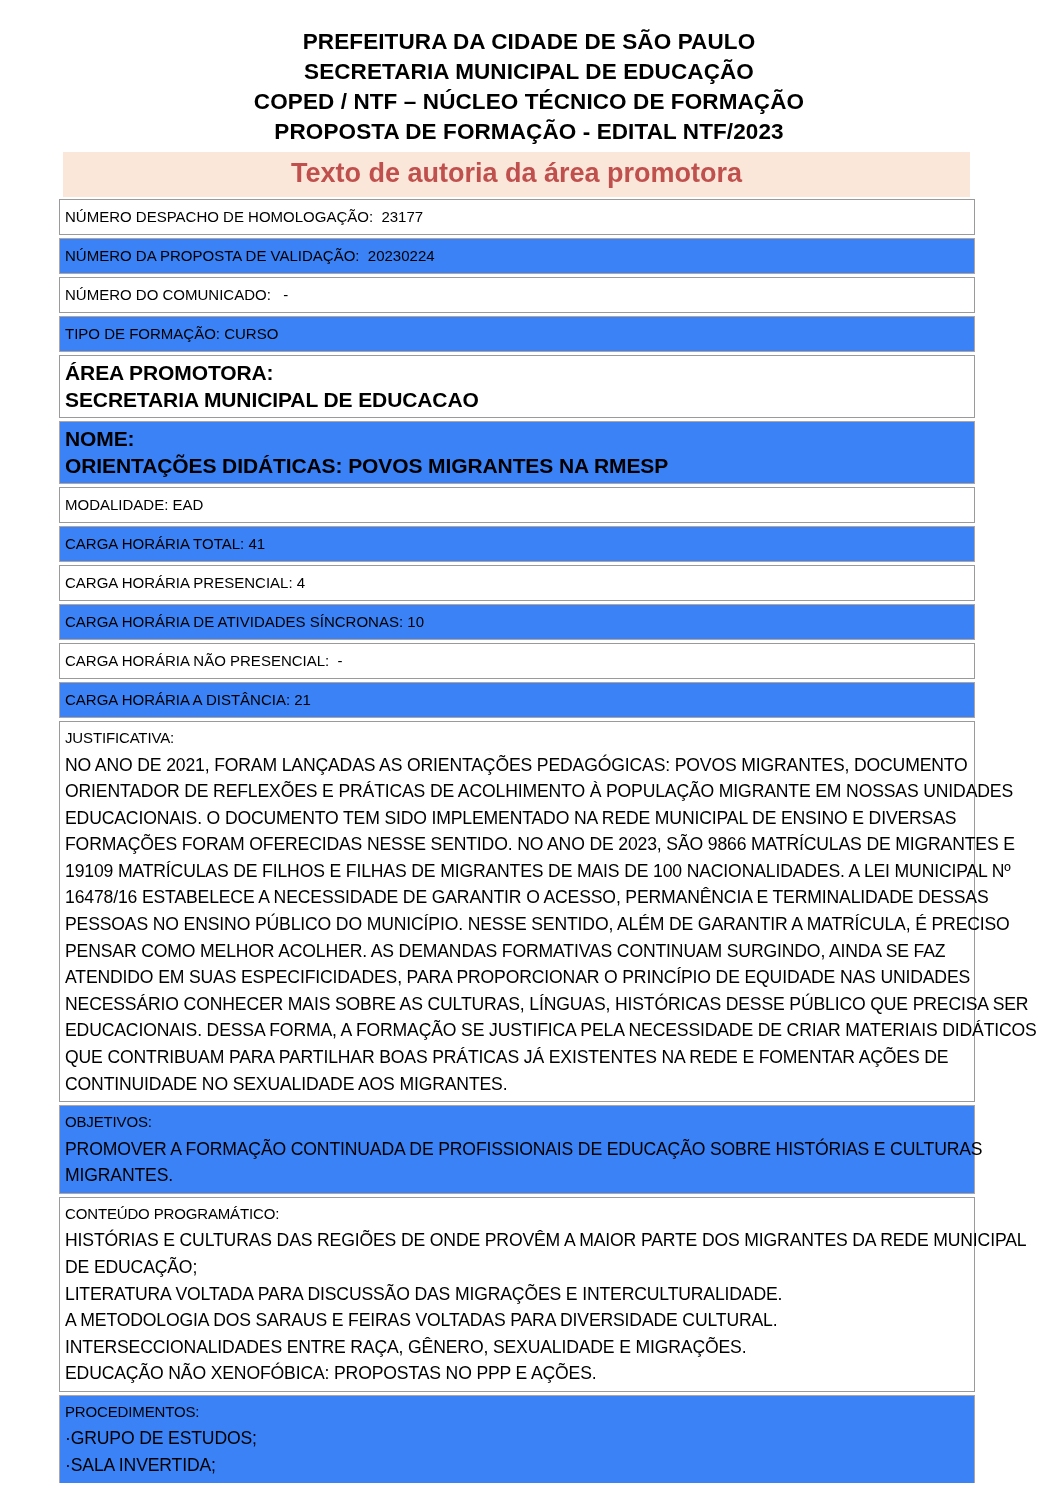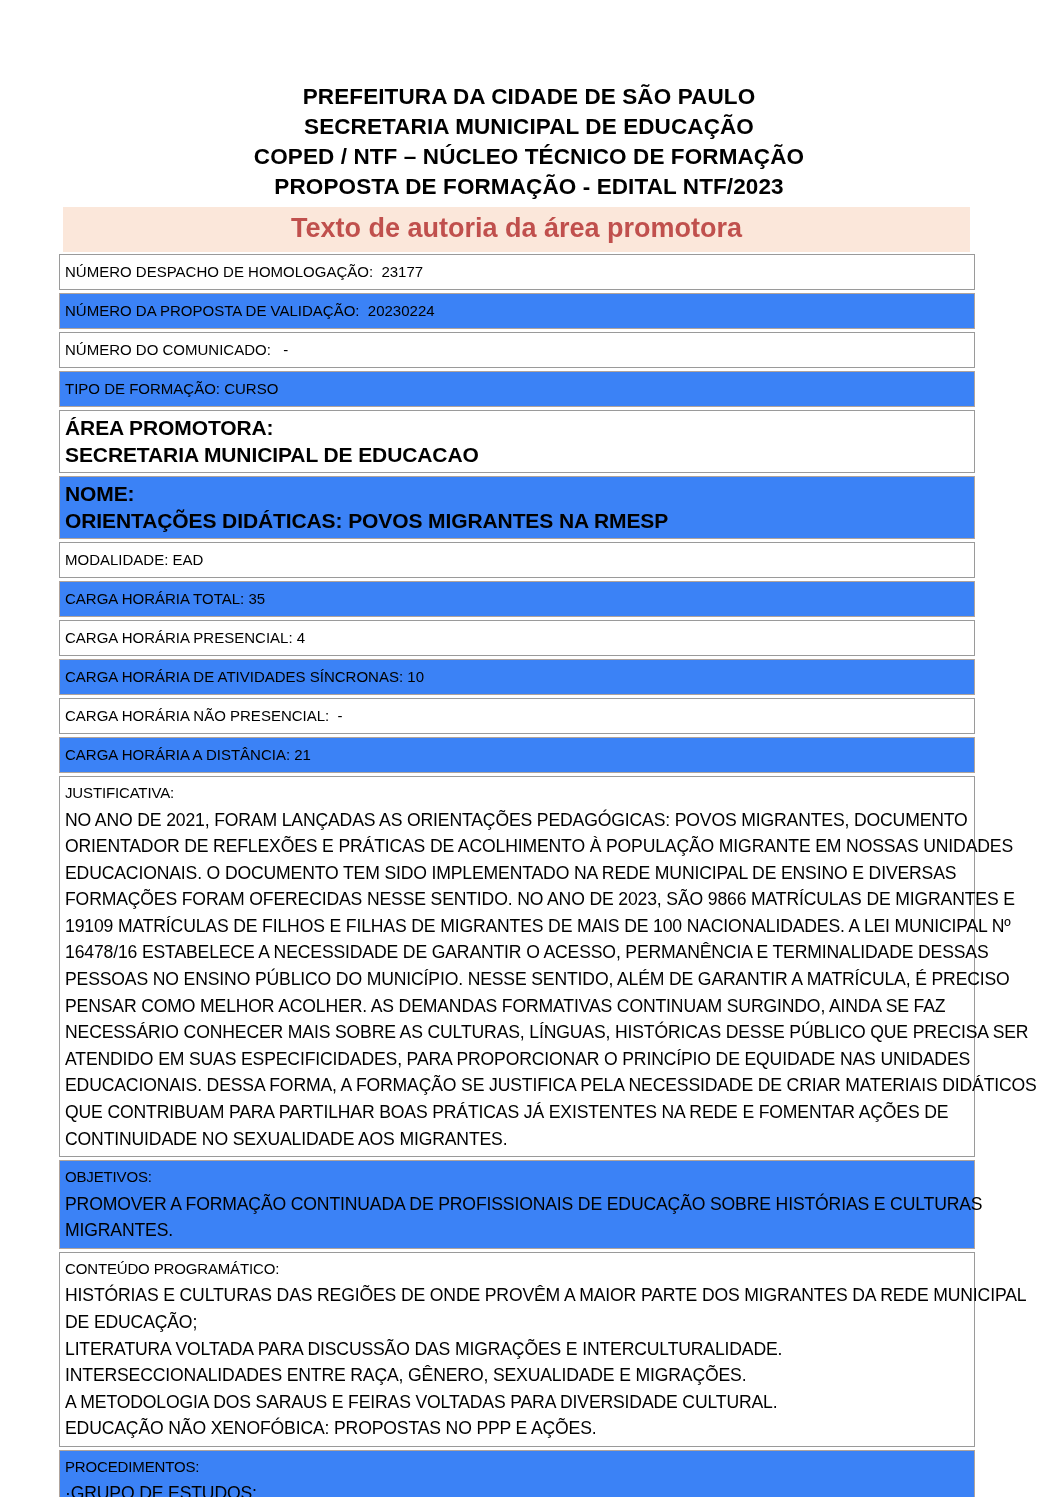--- a/index.html
+++ b/index.html
@@ -17,21 +17,21 @@
   }
   .page {
     position: relative;
     width: 1058px;
     height: 1497px;
     background: #ffffff;
   }
 
   
   .doc-header {
-    padding-top: 82px;
+    padding-top: 27px;
     text-align: center;
   }
   .doc-header .hline {
     font-size: 22.5px;
     font-weight: bold;
     line-height: 30px;
     letter-spacing: 0.1px;
     color: #000;
     white-space: nowrap;
   }
@@ -143,21 +143,21 @@
     <div class="row shaded">
       <div class="line bold">NOME:</div>
       <div class="line bold">ORIENTAÇÕES DIDÁTICAS: POVOS MIGRANTES NA RMESP</div>
     </div>
 
     <div class="row">
       <div class="line">MODALIDADE: EAD</div>
     </div>
 
     <div class="row shaded">
-      <div class="line">CARGA HORÁRIA TOTAL: 35</div>
+      <div class="line">CARGA HORÁRIA TOTAL: 41</div>
     </div>
 
     <div class="row">
       <div class="line">CARGA HORÁRIA PRESENCIAL: 4</div>
     </div>
 
     <div class="row shaded">
       <div class="line">CARGA HORÁRIA DE ATIVIDADES SÍNCRONAS: 10</div>
     </div>
 
@@ -173,44 +173,44 @@
       <div class="line">JUSTIFICATIVA:</div>
       <div class="para">
           <span class="l">NO ANO DE 2021, FORAM LANÇADAS AS ORIENTAÇÕES PEDAGÓGICAS: POVOS MIGRANTES, DOCUMENTO</span>
           <span class="l">ORIENTADOR DE REFLEXÕES E PRÁTICAS DE ACOLHIMENTO À POPULAÇÃO MIGRANTE EM NOSSAS UNIDADES</span>
           <span class="l">EDUCACIONAIS. O DOCUMENTO TEM SIDO IMPLEMENTADO NA REDE MUNICIPAL DE ENSINO E DIVERSAS</span>
           <span class="l">FORMAÇÕES FORAM OFERECIDAS NESSE SENTIDO. NO ANO DE 2023, SÃO 9866 MATRÍCULAS DE MIGRANTES E</span>
           <span class="l">19109 MATRÍCULAS DE FILHOS E FILHAS DE MIGRANTES DE MAIS DE 100 NACIONALIDADES. A LEI MUNICIPAL Nº</span>
           <span class="l">16478/16 ESTABELECE A NECESSIDADE DE GARANTIR O ACESSO, PERMANÊNCIA E TERMINALIDADE DESSAS</span>
           <span class="l">PESSOAS NO ENSINO PÚBLICO DO MUNICÍPIO. NESSE SENTIDO, ALÉM DE GARANTIR A MATRÍCULA, É PRECISO</span>
           <span class="l">PENSAR COMO MELHOR ACOLHER. AS DEMANDAS FORMATIVAS CONTINUAM SURGINDO, AINDA SE FAZ</span>
+          <span class="l">ATENDIDO EM SUAS ESPECIFICIDADES, PARA PROPORCIONAR O PRINCÍPIO DE EQUIDADE NAS UNIDADES</span>
           <span class="l">NECESSÁRIO CONHECER MAIS SOBRE AS CULTURAS, LÍNGUAS, HISTÓRICAS DESSE PÚBLICO QUE PRECISA SER</span>
-          <span class="l">ATENDIDO EM SUAS ESPECIFICIDADES, PARA PROPORCIONAR O PRINCÍPIO DE EQUIDADE NAS UNIDADES</span>
           <span class="l">EDUCACIONAIS. DESSA FORMA, A FORMAÇÃO SE JUSTIFICA PELA NECESSIDADE DE CRIAR MATERIAIS DIDÁTICOS</span>
           <span class="l">QUE CONTRIBUAM PARA PARTILHAR BOAS PRÁTICAS JÁ EXISTENTES NA REDE E FOMENTAR AÇÕES DE</span>
           <span class="l">CONTINUIDADE NO SEXUALIDADE AOS MIGRANTES.</span>
         </div>
     </div>
 
     <div class="row block shaded">
       <div class="line">OBJETIVOS:</div>
       <div class="para">
           <span class="l">PROMOVER A FORMAÇÃO CONTINUADA DE PROFISSIONAIS DE EDUCAÇÃO SOBRE HISTÓRIAS E CULTURAS</span>
           <span class="l">MIGRANTES.</span>
         </div>
     </div>
 
     <div class="row block">
       <div class="line">CONTEÚDO PROGRAMÁTICO:</div>
       <div class="para">
           <span class="l">HISTÓRIAS E CULTURAS DAS REGIÕES DE ONDE PROVÊM A MAIOR PARTE DOS MIGRANTES DA REDE MUNICIPAL</span>
           <span class="l">DE EDUCAÇÃO;</span>
           <span class="l">LITERATURA VOLTADA PARA DISCUSSÃO DAS MIGRAÇÕES E INTERCULTURALIDADE.</span>
+          <span class="l">A METODOLOGIA DOS SARAUS E FEIRAS VOLTADAS PARA DIVERSIDADE CULTURAL.</span>
           <span class="l">INTERSECCIONALIDADES ENTRE RAÇA, GÊNERO, SEXUALIDADE E MIGRAÇÕES.</span>
-          <span class="l">A METODOLOGIA DOS SARAUS E FEIRAS VOLTADAS PARA DIVERSIDADE CULTURAL.</span>
           <span class="l">EDUCAÇÃO NÃO XENOFÓBICA: PROPOSTAS NO PPP E AÇÕES.</span>
         </div>
     </div>
 
     <div class="row block shaded clipped">
       <div class="line">PROCEDIMENTOS:</div>
       <div class="para">
           <span class="l">·GRUPO DE ESTUDOS;</span>
           <span class="l">·SALA INVERTIDA;</span>
         </div>

